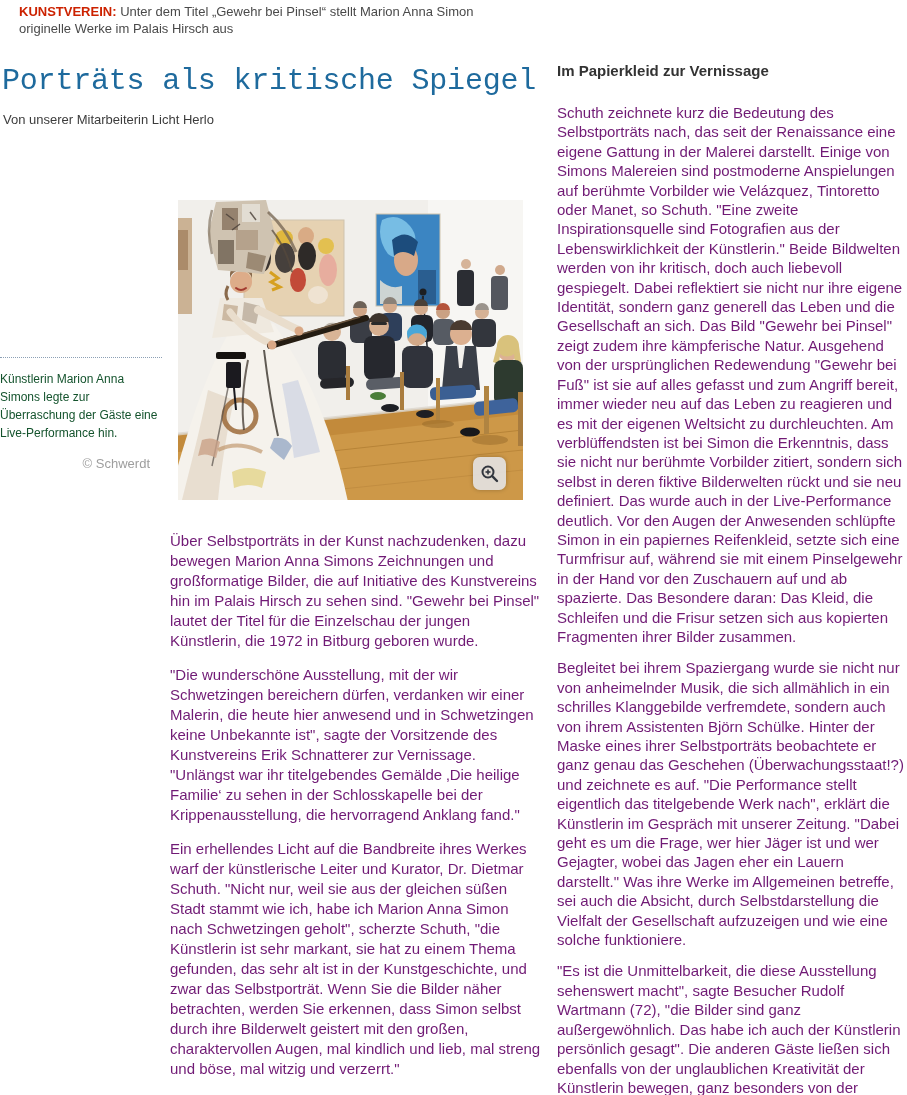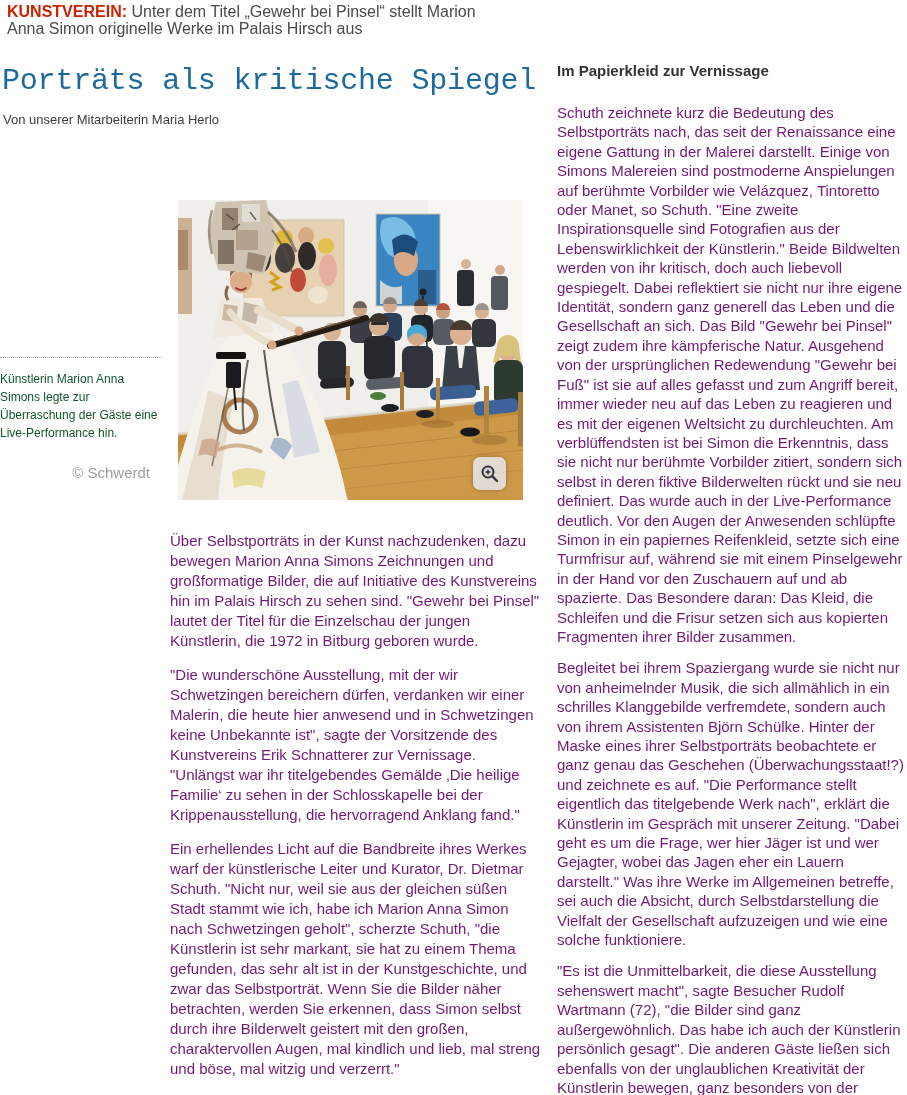--- a/index.html
+++ b/index.html
@@ -1,34 +1,34 @@
 <!DOCTYPE html>
 <html lang="de"><head>
 <meta charset="utf-8">
 <style>
   html,body{margin:0;padding:0;background:#fff;}
   .page{
     position:relative;width:907px;height:1095px;background:#fff;
     font-family:"Liberation Sans","DejaVu Sans",sans-serif;color:#3e3e3e;overflow:hidden;
   }
   
-  .lede{position:absolute;top:3px;left:7px;width:500px;font-size:16px;line-height:17px;color:#4a4a4a;}
+  .lede{position:absolute;top:3px;left:19px;width:500px;font-size:13px;line-height:17px;color:#4a4a4a;}
   .lede-label{color:#cc2200;font-weight:bold;}
   
   .headline{
     position:absolute;top:44px;left:2px;width:540px;
     font-family:Liberation Mono, monospace;
     font-size:30px;line-height:34px;color:#1e6a9d;font-weight:500;letter-spacing:-0.2px;
   }
   
   .byline{position:absolute;top:112px;left:3px;font-size:13px;color:#3c3c3c;}
   
   .caption-col{position:absolute;top:357px;left:0;width:162px;border-top:1px dotted #8ca0b5;padding-top:12px;}
   .caption-text{font-size:12px;line-height:18px;color:#14532d;}
-  .caption-credit{margin-top:22px;font-size:15px;color:#9e9e9e;text-align:right;padding-right:12px;}
+  .caption-credit{margin-top:14px;font-size:13px;color:#9e9e9e;text-align:right;padding-right:12px;}
   
   .photo-frame{position:absolute;top:200px;left:178px;width:345px;height:300px;background:#e9e7e3;}
   .photo-frame svg.photo{display:block;width:345px;height:300px;}
   .zoom-btn{
     position:absolute;right:17px;bottom:10px;width:33px;height:33px;border-radius:7px;
     background:rgba(228,228,231,0.88);box-shadow:0 0 4px rgba(0,0,0,0.25);
     display:flex;align-items:center;justify-content:center;cursor:pointer;
   }
   
   .article-left{position:absolute;top:531px;left:170px;width:372px;}
@@ -39,21 +39,21 @@
 </style>
 </head>
 <body>
 
 <div class="page">
 
   <div class="lede"><span class="lede-label">KUNSTVEREIN:</span><span> Unter dem Titel „Gewehr bei Pinsel“ stellt Marion Anna Simon originelle Werke im Palais Hirsch aus</span></div>
 
   <h1 class="headline">Porträts als kritische Spiegel</h1>
 
-  <div class="byline">Von unserer Mitarbeiterin Maria Herlo</div>
+  <div class="byline">Von unserer Mitarbeiterin Licht Herlo</div>
 
   <div class="caption-col">
     <div class="caption-text">Künstlerin Marion Anna Simons legte zur Überraschung der Gäste eine Live-Performance hin.</div>
     <div class="caption-credit">© Schwerdt</div>
   </div>
 
   <div class="photo-frame">
     <svg class="photo" viewBox="0 0 345 300" preserveAspectRatio="none" xmlns="http://www.w3.org/2000/svg">
 
       <rect x="0" y="0" width="345" height="300" fill="#f1efeb"></rect>

